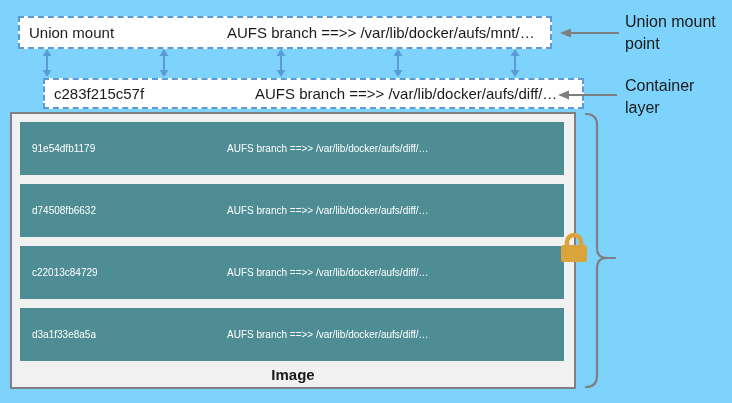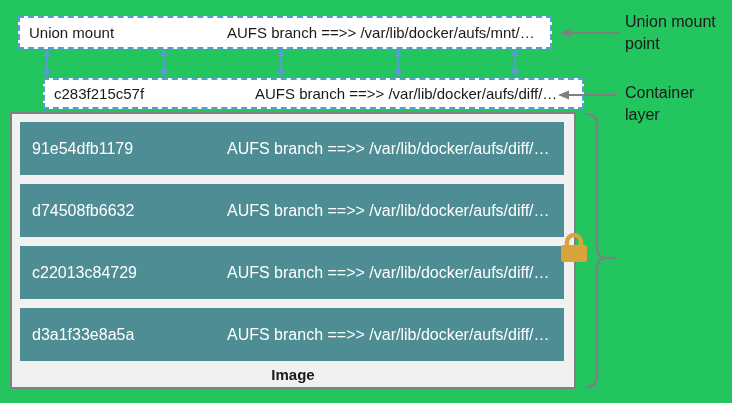--- a/index.html
+++ b/index.html
@@ -1,49 +1,49 @@
 <!DOCTYPE html>
 <html><head>
 <meta charset="utf-8">
 <style>
   html,body{margin:0;padding:0;background:#ffffff;}
   .stage{
-    position:relative;width:732px;height:403px;background:#22c55e;
+    position:relative;width:732px;height:403px;background:#7dd3fc;
     font-family:"Liberation Sans",sans-serif;color:#1a1a1a;overflow:hidden;
   }
   .dashed-box{
     position:absolute;box-sizing:border-box;border:2px dashed #5b9bd5;
     background:#ffffff;display:flex;align-items:center;font-size:15px;
   }
   .dashed-box .row-id{padding-left:9px;white-space:nowrap;}
   .row-path{position:absolute;white-space:nowrap;}
   .union-box{left:18px;top:16px;width:534px;height:33px;}
   .union-box .row-path{left:207px;text-align:center;}
   .container-box{left:15px;top:78px;width:541px;height:31px;margin-left:28px;}
   .container-box .row-path{left:210px;}
   .arrows-row svg{position:absolute;top:49px;}
   .outer-box{
     position:absolute;left:10px;top:112px;width:566px;height:277px;
     box-sizing:border-box;background:#f1f1f1;border:2px solid #808080;
   }
   .layer-row{
     position:absolute;left:8px;width:544px;height:53px;background:#4f8d95;
-    display:flex;align-items:center;color:#ffffff;font-size:16px;
+    display:flex;align-items:center;color:#ffffff;font-size:10px;
   }
   .layer-row .row-id{padding-left:12px;white-space:nowrap;}
   .layer-row .row-path{left:207px;}
   .image-caption{
     position:absolute;left:0;right:0;top:249px;height:24px;
     text-align:center;font-size:15px;color:#1a1a1a;line-height:24px;font-weight:bold;
   }
   .annotation{
     position:absolute;font-size:16px;line-height:1.35;color:#1a1a1a;
   }
   .ann-union{left:625px;top:11px;width:104px;}
-  .ann-container{left:625px;top:82px;width:104px;}
+  .ann-container{left:625px;top:75px;width:104px;}
   .ann-image-layers{left:622px;top:238px;width:108px;}
   .gray-arrow{position:absolute;}
   .lock-icon-wrap{position:absolute;left:556px;top:229px;}
   .brace-wrap{position:absolute;left:584px;top:112px;}
 </style>
 </head>
 <body>
 
 <div class="stage">
 

